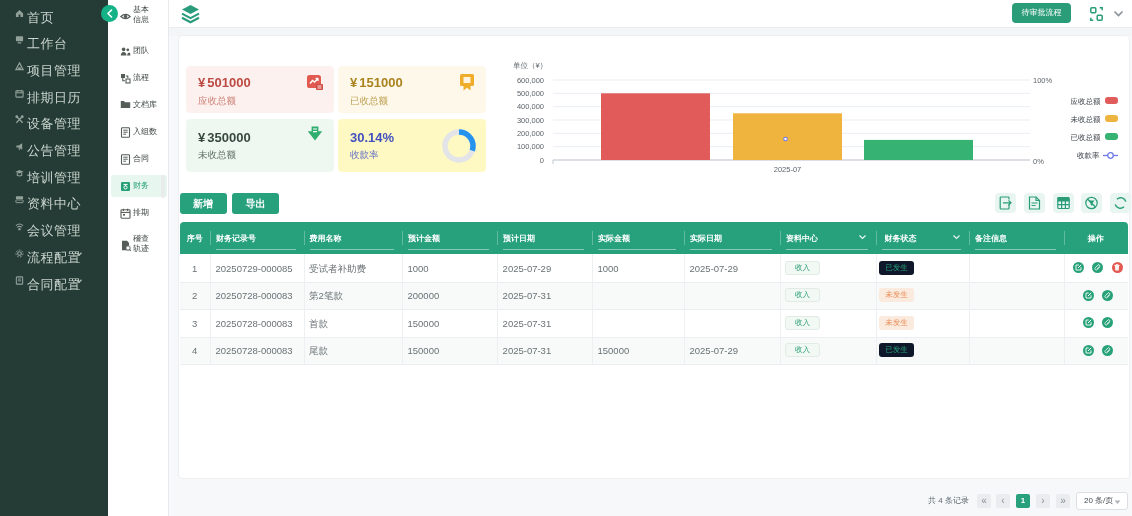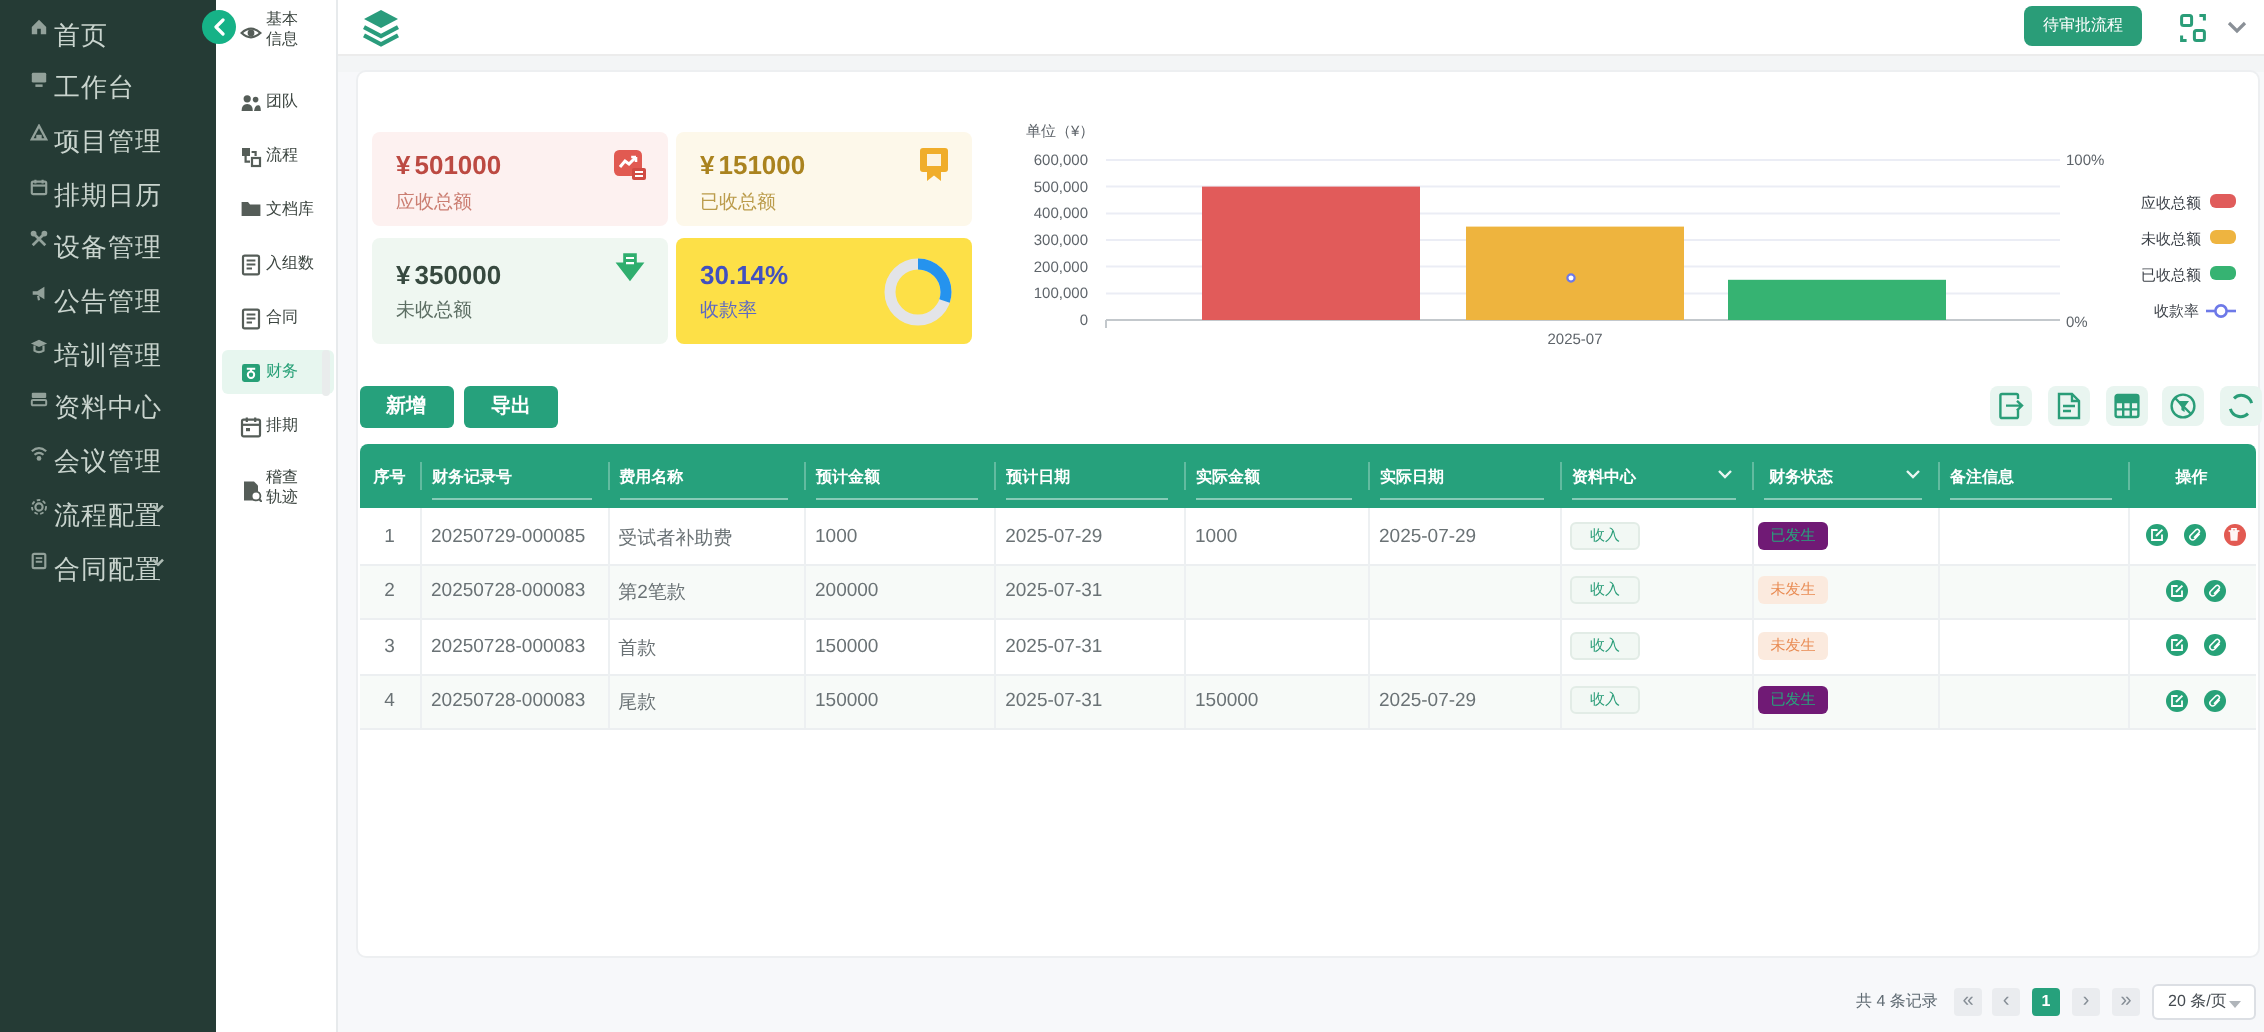--- a/index.html
+++ b/index.html
@@ -29,21 +29,21 @@
 #thead{position:absolute;left:0;top:0;width:948px;height:32px;background:#26a17c;border-radius:4px 4px 0 0}
 .th{position:absolute;top:11px;font-size:8px;font-weight:bold;color:#fff;white-space:nowrap}
 .thu{position:absolute;top:27px;height:1px;background:rgba(255,255,255,0.45)}
 .thsep{position:absolute;top:9px;height:14px;width:1px;background:rgba(255,255,255,0.28)}
 .cell{position:absolute;font-size:9.5px;color:#6a7275;white-space:nowrap}
 .vline{position:absolute;width:1px;background:#edf0f2}
 .hline{position:absolute;left:0;width:948px;height:1px;background:#ecefF1}
 .stripe{position:absolute;left:0;width:948px;height:27.5px;background:#f7faf8}
 .tag{position:absolute;width:35px;height:14px;border-radius:3px;font-size:7.5px;text-align:center;line-height:14px}
 .tag.in{background:#f2f8f4;color:#2a9d78;border:1px solid #e2ece6;line-height:12px}
-.tag.done{background:#701a75;color:#27a57c}
+.tag.done{background:#0f172a;color:#27a57c}
 .tag.not{background:#fbeade;color:#e98c54}
 .op{position:absolute;width:11px;height:11px;border-radius:50%}
 .op.g{background:#27a278}.op.r{background:#e25a52}
 #pager{position:absolute;left:0;top:487px;width:1132px;height:29px;font-size:8px;color:#5f6a72}
 .pbtn{position:absolute;top:7px;width:14px;height:14px;background:#eaecef;border-radius:2px;color:#868e96;text-align:center;line-height:13px;font-size:10px}
 .pbtn.cur{background:#26a17c;color:#fff;font-weight:bold;font-size:8px}
 #psel{position:absolute;left:1076px;top:5px;width:52px;height:18px;background:#fff;border:1px solid #dcdfe4;border-radius:3px;font-size:8px;color:#444a50;line-height:16px;padding-left:7px}
 </style></head><body>
 
 <div id="nav">
@@ -248,21 +248,21 @@
       </svg>
     </div>
 <div class="card" style="left:7.5px;top:83.4px;height:52.3px;background:#eff7f1">
       <div class="amt" style="color:#37493f;top:10.5px">¥<span style="display:inline-block;width:2px"></span>350000</div>
       <div class="lbl" style="color:#5c6e63;top:30px">未收总额</div>
       <svg style="position:absolute;left:121px;top:6.6px" width="16" height="15" viewBox="0 0 16 15">
         <path d="M4.6 0.6 L11.4 0.6 L11.4 5.2 L15.2 5.2 L8 14.6 L0.8 5.2 L4.6 5.2 Z" fill="#2fae6e"></path>
         <path d="M6 3 L10 3 M6 5.6 L10 5.6" stroke="#fff" stroke-width="1.1"></path>
       </svg>
     </div>
-<div class="card" style="left:159.5px;top:83.4px;height:52.3px;background:#fde047">
+<div class="card" style="left:159.5px;top:83.4px;height:52.3px;background:#fef9c3">
       <div class="amt" style="color:#4150bf;top:10.5px">30.14%</div>
       <div class="lbl" style="color:#5c68c5;top:30px">收款率</div>
       <svg style="position:absolute;left:102px;top:8px" width="38" height="38" viewBox="0 0 38 38">
         <circle cx="19" cy="19" r="14" fill="none" stroke="#e3e4e8" stroke-width="5.5"></circle>
         <circle cx="19" cy="19" r="14" fill="none" stroke="#2593ee" stroke-width="5.5" stroke-dasharray="26.5 61.5" transform="rotate(-90 19 19)"></circle>
       </svg>
     </div>
 <svg style="position:absolute;left:326.5px;top:22px" width="625" height="120" viewBox="0 0 625 120" font-family="Liberation Sans,sans-serif">
       <line x1="48" y1="22.0" x2="525" y2="22.0" stroke="#ebedf5" stroke-width="1"></line>
       <text x="39" y="24.5" font-size="7.5" fill="#5e646a" text-anchor="end">600,000</text>

